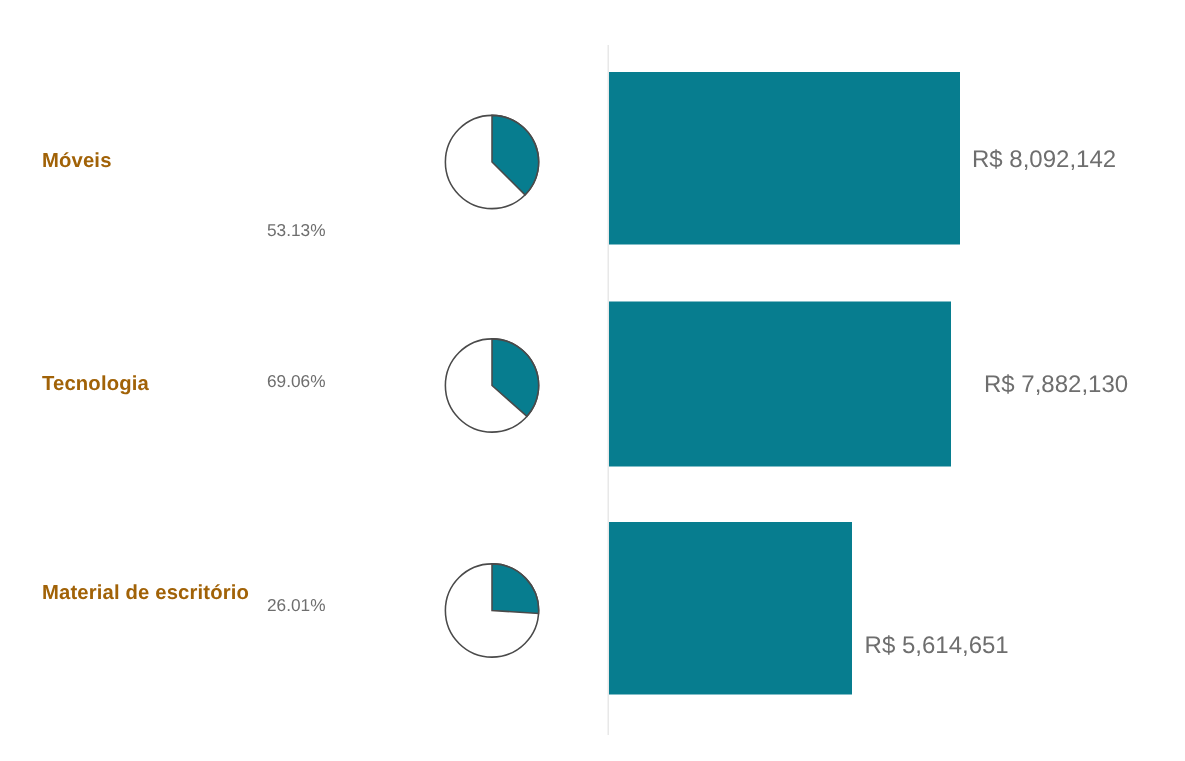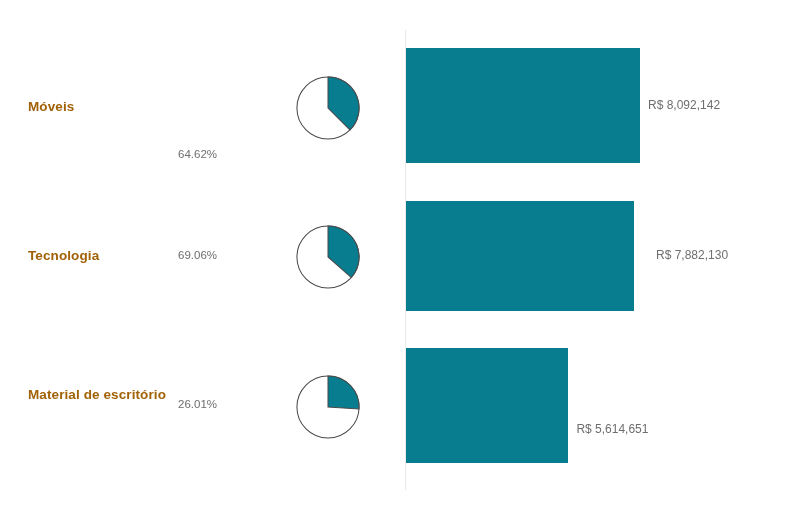--- a/index.html
+++ b/index.html
@@ -89,39 +89,39 @@
     top: 0;
     background: #077d8f;
   }
   .row-1 .bar { height: 115px; width: 234px; }
   .row-2 .bar { height: 110px; width: 229px; }
   .row-3 .bar { height: 115px; width: 162px; }
 
   
   .val-label {
     position: absolute;
-    font-size: 12px;
+    font-size: 16px;
     color: #6e6e6e;
     white-space: nowrap;
   }
   .row-1 .val-label { left: 648px; top: 50px; }
   .row-2 .val-label { left: 643px; top: 47px; }
   .row-3 .val-label { left: 576px; top: 50px; margin-top: 24px; }
 </style>
 </head>
 <body>
 
 <div id="viz">
 
   <div class="axis-rule"></div>
 
   <div class="row row-1">
     <div class="cat-label">Móveis</div>
 
-    <div class="pct-label">64.62%</div>
+    <div class="pct-label">53.13%</div>
 
     <div class="pie">
       <svg viewBox="0 0 100 100">
         <circle cx="50" cy="50" r="42" fill="#ffffff" stroke="#4a4a4a" stroke-width="1.4"></circle>
         <path fill="#077d8f" stroke="#4a4a4a" stroke-width="1.4" d="M 50 50 L 50 8 A 42 42 0 0 1 79.736 79.661 Z"></path>
       </svg>
     </div>
 
     <div class="bar" style="width: 234px;"></div>
 

